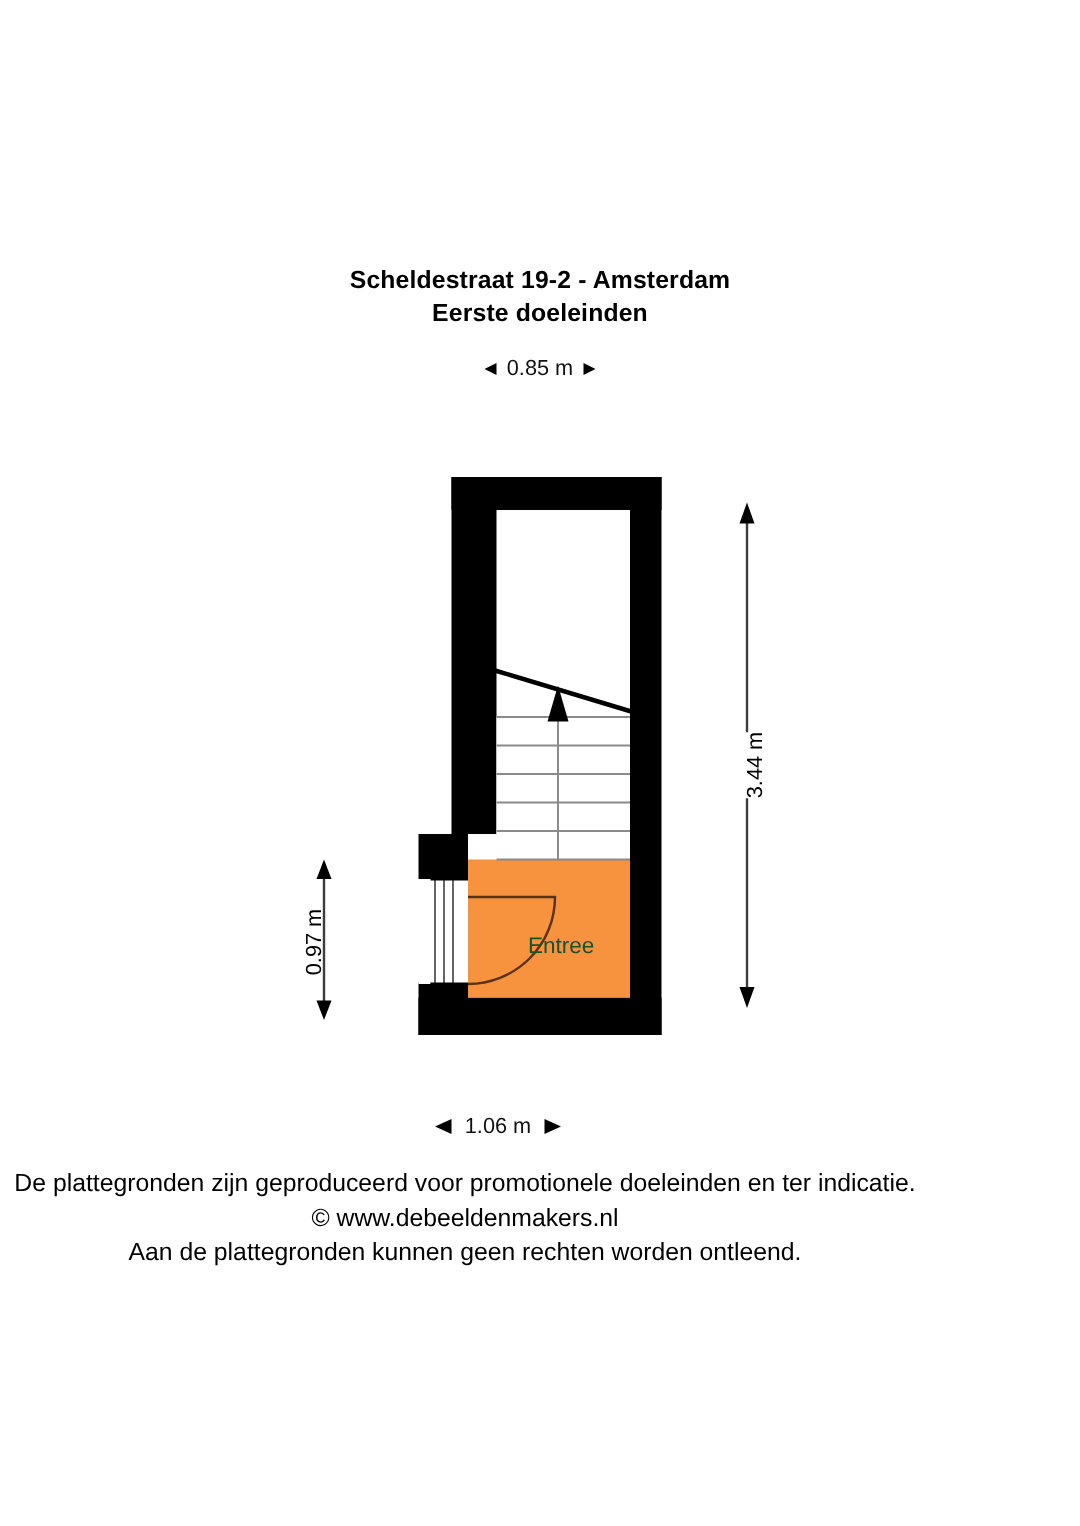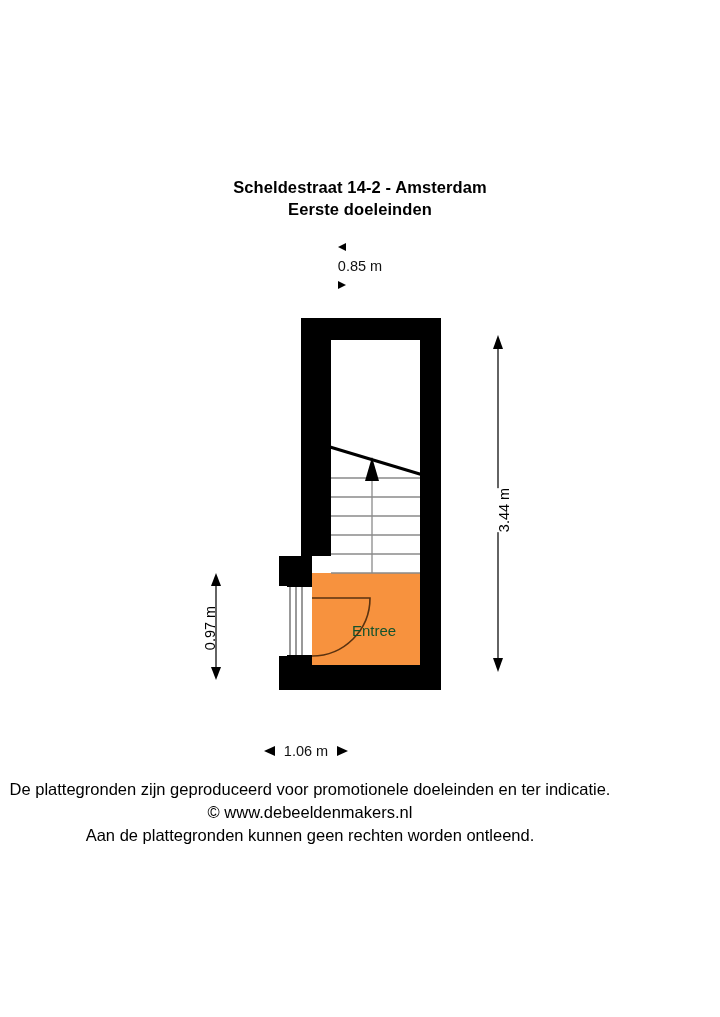--- a/index.html
+++ b/index.html
@@ -46,29 +46,29 @@
     white-space: nowrap;
   }
   .dim-top {
     left: 0;
     top: 238px;
     width: 720px;
     text-align: center;
   }
   .dim-top .dimrow {
     display: inline-flex;
-    align-items: flex-start;
+    align-items: center;
     gap: 7px;
-    flex-direction: column;
   }
   .dim-bottom {
     left: 0;
     top: 743px;
     width: 612px;
     text-align: center;
+    padding-left: 26px;
   }
   .dim-bottom .dimrow {
     display: inline-flex;
     align-items: center;
     gap: 9px;
   }
   .arrow-l, .arrow-r {
     display: inline-block;
     width: 0; height: 0;
     border-top: 4.5px solid transparent;
@@ -142,21 +142,21 @@
   .footer div {
     font-size: 16.5px;
     line-height: 23px;
     color: #000000;
   }
 </style>
 </head>
 <body>
 
 <div class="header">
-  <div class="line1">Scheldestraat 14-2 -  Amsterdam</div>
+  <div class="line1">Scheldestraat 19-2 -  Amsterdam</div>
   <div class="line2">Eerste doeleinden</div>
 </div>
 
 <div class="dim dim-top">
   <span class="dimrow">
     <span class="arrow-l"></span>
     <span>0.85 m</span>
     <span class="arrow-r"></span>
   </span>
 </div>

